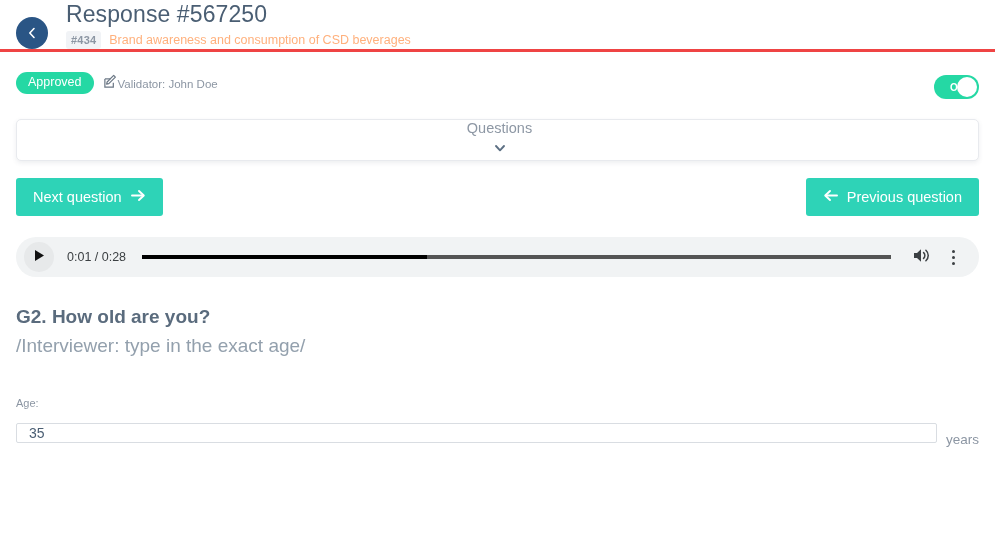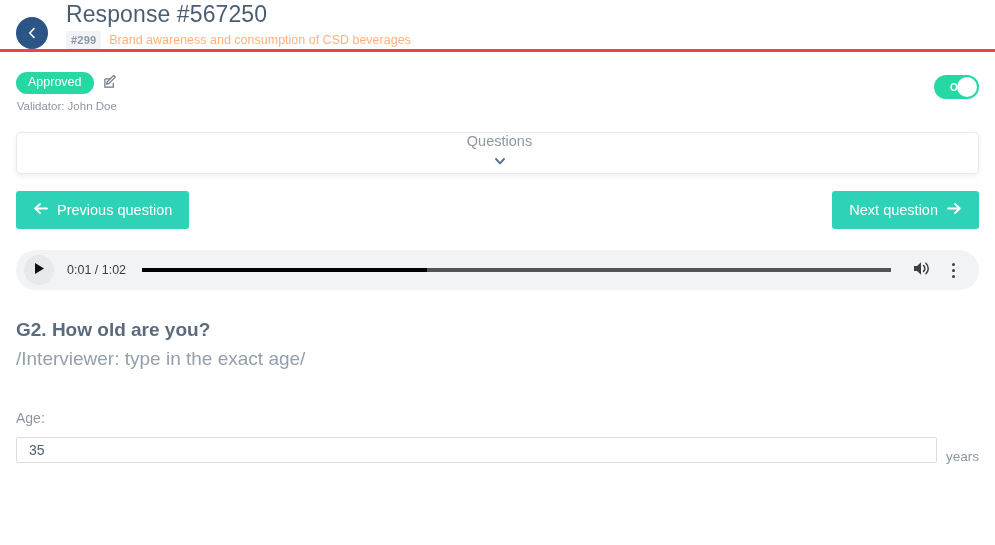--- a/index.html
+++ b/index.html
@@ -65,21 +65,21 @@
     font-size: 12.5px;
   }
 
   
   .status-row {
     display: flex;
     align-items: flex-start;
     justify-content: space-between;
     padding: 20px 16px 0 16px;
   }
-  .status-left { display: flex; flex-direction: column; align-items: center; }
+  .status-left { display: flex; flex-direction: row; }
   .badge-line { display: flex; align-items: center; gap: 9px; }
   .badge {
     background: #25d8a4;
     color: #ffffff;
     font-size: 12.5px;
     padding: 4px 12px 5px 12px;
     border-radius: 11px;
     line-height: 13px;
     white-space: nowrap;
   }
@@ -224,32 +224,32 @@
   }
   .q-sub {
     margin: 5px 16px 0 16px;
     font-size: 19px;
     color: #93a0ad;
     font-weight: 400;
     line-height: 24px;
   }
   .field-label {
     margin: 39px 16px 0 16px;
-    font-size: 14px;
+    font-size: 11px;
     color: #8c96a3;
   }
   .answer-row {
     margin: 10px 16px 0 16px;
     display: flex;
     align-items: center;
     gap: 9px;
   }
   .answer-input {
     width: 924px;
-    height: 26px;
+    height: 20px;
     border: 1px solid #d9dde2;
     border-radius: 2px;
     background: #ffffff;
     padding: 0 12px;
     font-size: 14px;
     color: #4a5e73;
     font-family: "Liberation Sans", sans-serif;
     outline: none;
   }
   .unit {
@@ -266,21 +266,21 @@
   <div class="back-btn">
     <span>
       <svg width="14" height="14" viewBox="0 0 14 14">
         <path d="M9 2.5 L4.8 7 L9 11.5" fill="none" stroke="#ffffff" stroke-width="1.6" stroke-linecap="round" stroke-linejoin="round"></path>
       </svg>
     </span>
   </div>
   <div class="header-texts">
     <div class="page-title">Response #567250</div>
     <div class="subline">
-      <span class="proj-chip">#299</span>
+      <span class="proj-chip">#434</span>
       <span class="proj-name">Brand awareness and consumption of CSD beverages</span>
     </div>
   </div>
 </div>
 
 <div class="status-row">
   <div class="status-left">
     <div class="badge-line">
       <span class="badge">Approved</span>
       <span class="edit-icon">
@@ -305,48 +305,48 @@
   <span class="select-label">Questions</span>
   <span>
     <svg width="16" height="16" viewBox="0 0 16 16">
       <path d="M4 6 L8 10.3 L12 6" fill="none" stroke="#5d7084" stroke-width="1.9" stroke-linecap="round" stroke-linejoin="round"></path>
     </svg>
   </span>
 </div>
 
 <div class="nav-row">
   <button class="btn">
+    <span>Next question</span>
+    <span>
+      <svg width="15" height="13" viewBox="0 0 15 13">
+        <path d="M1 6.5 H12" stroke="#ffffff" stroke-width="1.9" stroke-linecap="round"></path>
+        <path d="M8 2 L12.8 6.5 L8 11" fill="none" stroke="#ffffff" stroke-width="1.9" stroke-linecap="round" stroke-linejoin="round"></path>
+      </svg>
+    </span>
+  </button>
+  <button class="btn">
     <span>
       <svg width="15" height="13" viewBox="0 0 15 13">
         <path d="M14 6.5 H3" stroke="#ffffff" stroke-width="1.9" stroke-linecap="round"></path>
         <path d="M7 2 L2.2 6.5 L7 11" fill="none" stroke="#ffffff" stroke-width="1.9" stroke-linecap="round" stroke-linejoin="round"></path>
       </svg>
     </span>
     <span>Previous question</span>
   </button>
-  <button class="btn">
-    <span>Next question</span>
-    <span>
-      <svg width="15" height="13" viewBox="0 0 15 13">
-        <path d="M1 6.5 H12" stroke="#ffffff" stroke-width="1.9" stroke-linecap="round"></path>
-        <path d="M8 2 L12.8 6.5 L8 11" fill="none" stroke="#ffffff" stroke-width="1.9" stroke-linecap="round" stroke-linejoin="round"></path>
-      </svg>
-    </span>
-  </button>
 </div>
 
 <div class="player">
   <div class="play-btn">
     <span>
       <svg width="12" height="13" viewBox="0 0 12 13">
         <path d="M2 1 L11 6.5 L2 12 Z" fill="#111111"></path>
       </svg>
     </span>
   </div>
-  <span class="time">0:01 / 1:02</span>
+  <span class="time">0:01 / 0:28</span>
   <div class="track">
     <div class="played" id="played-bar" style="width: 38%;"></div>
   </div>
   <div class="vol-btn">
     <span>
       <svg width="19" height="17" viewBox="0 0 19 17">
         <path d="M2 6 H5 L9 2.2 V14.8 L5 11 H2 Z" fill="#3c4043"></path>
         <path d="M11.6 5.6 A4 4 0 0 1 11.6 11.4" fill="none" stroke="#3c4043" stroke-width="1.5" stroke-linecap="round"></path>
         <path d="M13.9 3.2 A7.2 7.2 0 0 1 13.9 13.8" fill="none" stroke="#3c4043" stroke-width="1.5" stroke-linecap="round"></path>
       </svg>

